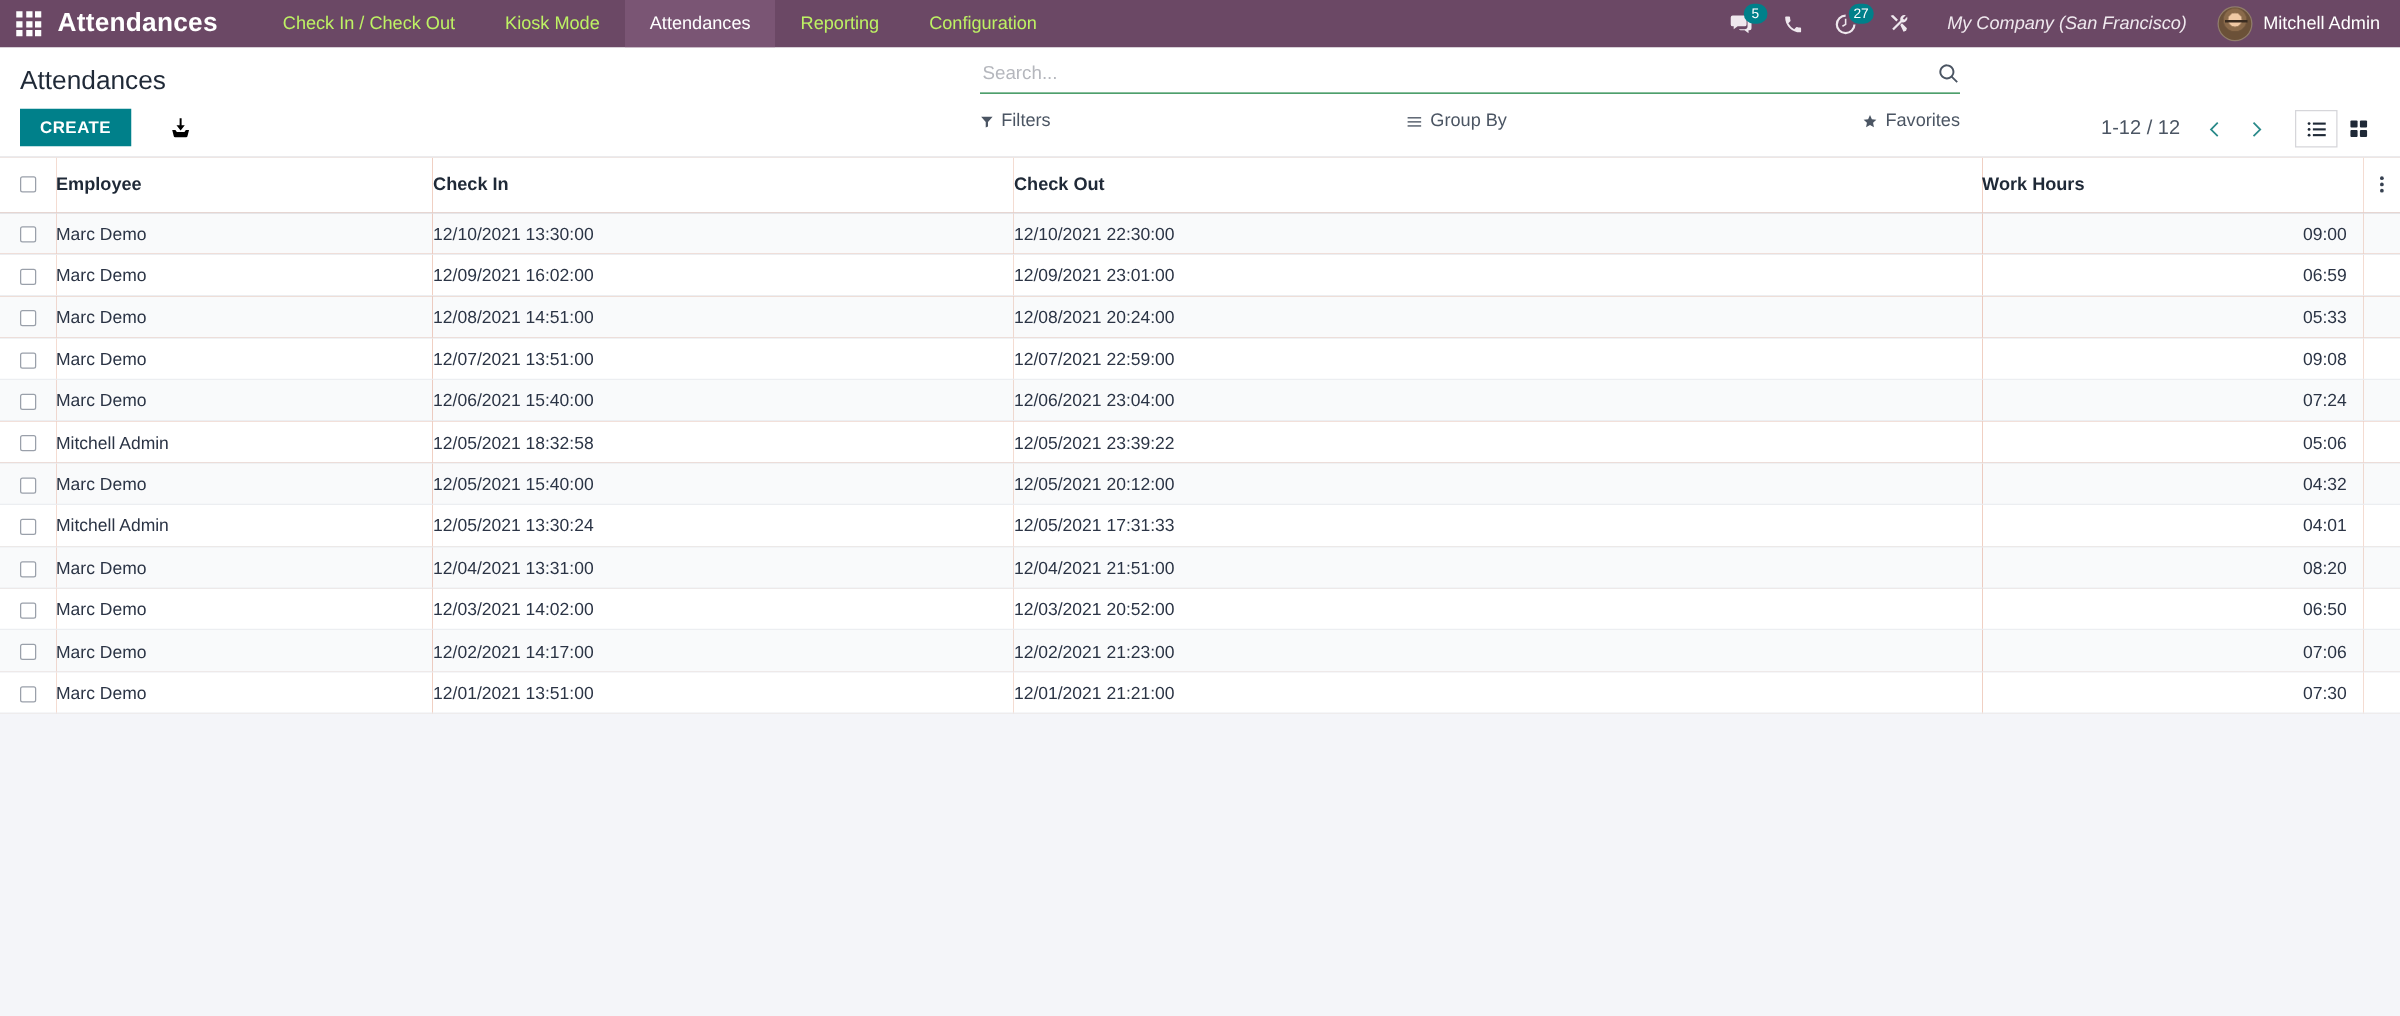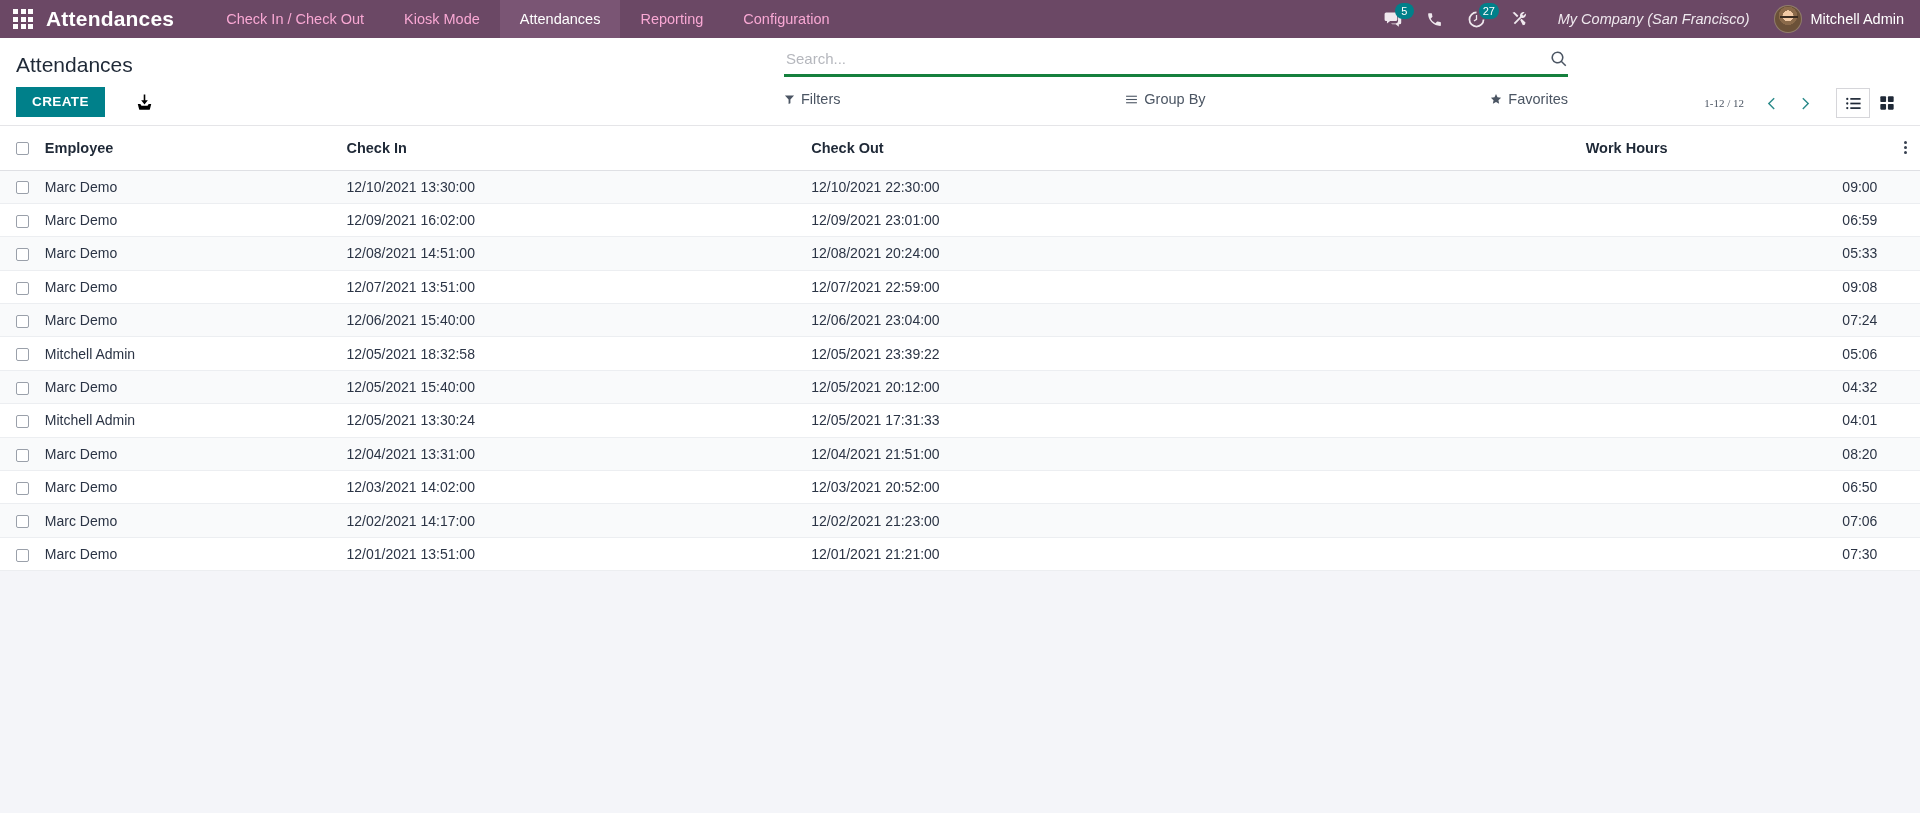--- a/index.html
+++ b/index.html
@@ -39,21 +39,21 @@
     color: #ffffff;
     cursor: pointer;
   }
   .menu {
     display: flex; align-items: stretch; margin-left: 22px;
   }
   .menu-item {
     display: flex; align-items: center;
     padding: 0 20px;
     font-size: 14.5px;
-    color: #f9a8d4;
+    color: #bef264;
     cursor: pointer;
     white-space: nowrap;
   }
   .menu-item.active { background: #7a5574; color: #ffffff; }
 
   .nav-right {
     margin-left: auto;
     display: flex; align-items: center;
     padding-right: 16px;
   }
@@ -128,21 +128,21 @@
   .icon-btn { cursor: pointer; display: flex; align-items: center; }
 
   
   .search-area {
     position: absolute;
     left: 784px; top: 10px;
     width: 784px;
   }
   .search-row {
     display: flex; align-items: center;
-    border-bottom: 3px solid #15803d;
+    border-bottom: 1px solid #15803d;
     padding-bottom: 5px;
   }
   .search-input {
     flex: 1;
     border: none; outline: none;
     font-family: inherit; font-size: 15px;
     color: #374151;
     background: transparent;
     padding: 2px 0 2px 2px;
     caret-color: #111827;
@@ -160,21 +160,21 @@
     display: flex; align-items: center; gap: 6px;
     font-size: 14.5px; color: #4b5563;
     cursor: pointer; white-space: nowrap;
   }
 
   .pager-area {
     position: absolute;
     right: 16px; top: 50px;
     display: flex; align-items: center; gap: 4px;
   }
-  .pager-text { font-size: 11px; color: #4b5563; margin-right: 10px; white-space: nowrap; font-family: Liberation Serif, serif; }
+  .pager-text { font-size: 16px; color: #4b5563; margin-right: 10px; white-space: nowrap; }
   .pager-btn {
     width: 28px; height: 28px;
     display: flex; align-items: center; justify-content: center;
     cursor: pointer;
   }
   .view-switch { display: flex; align-items: center; margin-left: 14px; }
   .view-btn {
     width: 34px; height: 30px;
     display: flex; align-items: center; justify-content: center;
     cursor: pointer;

